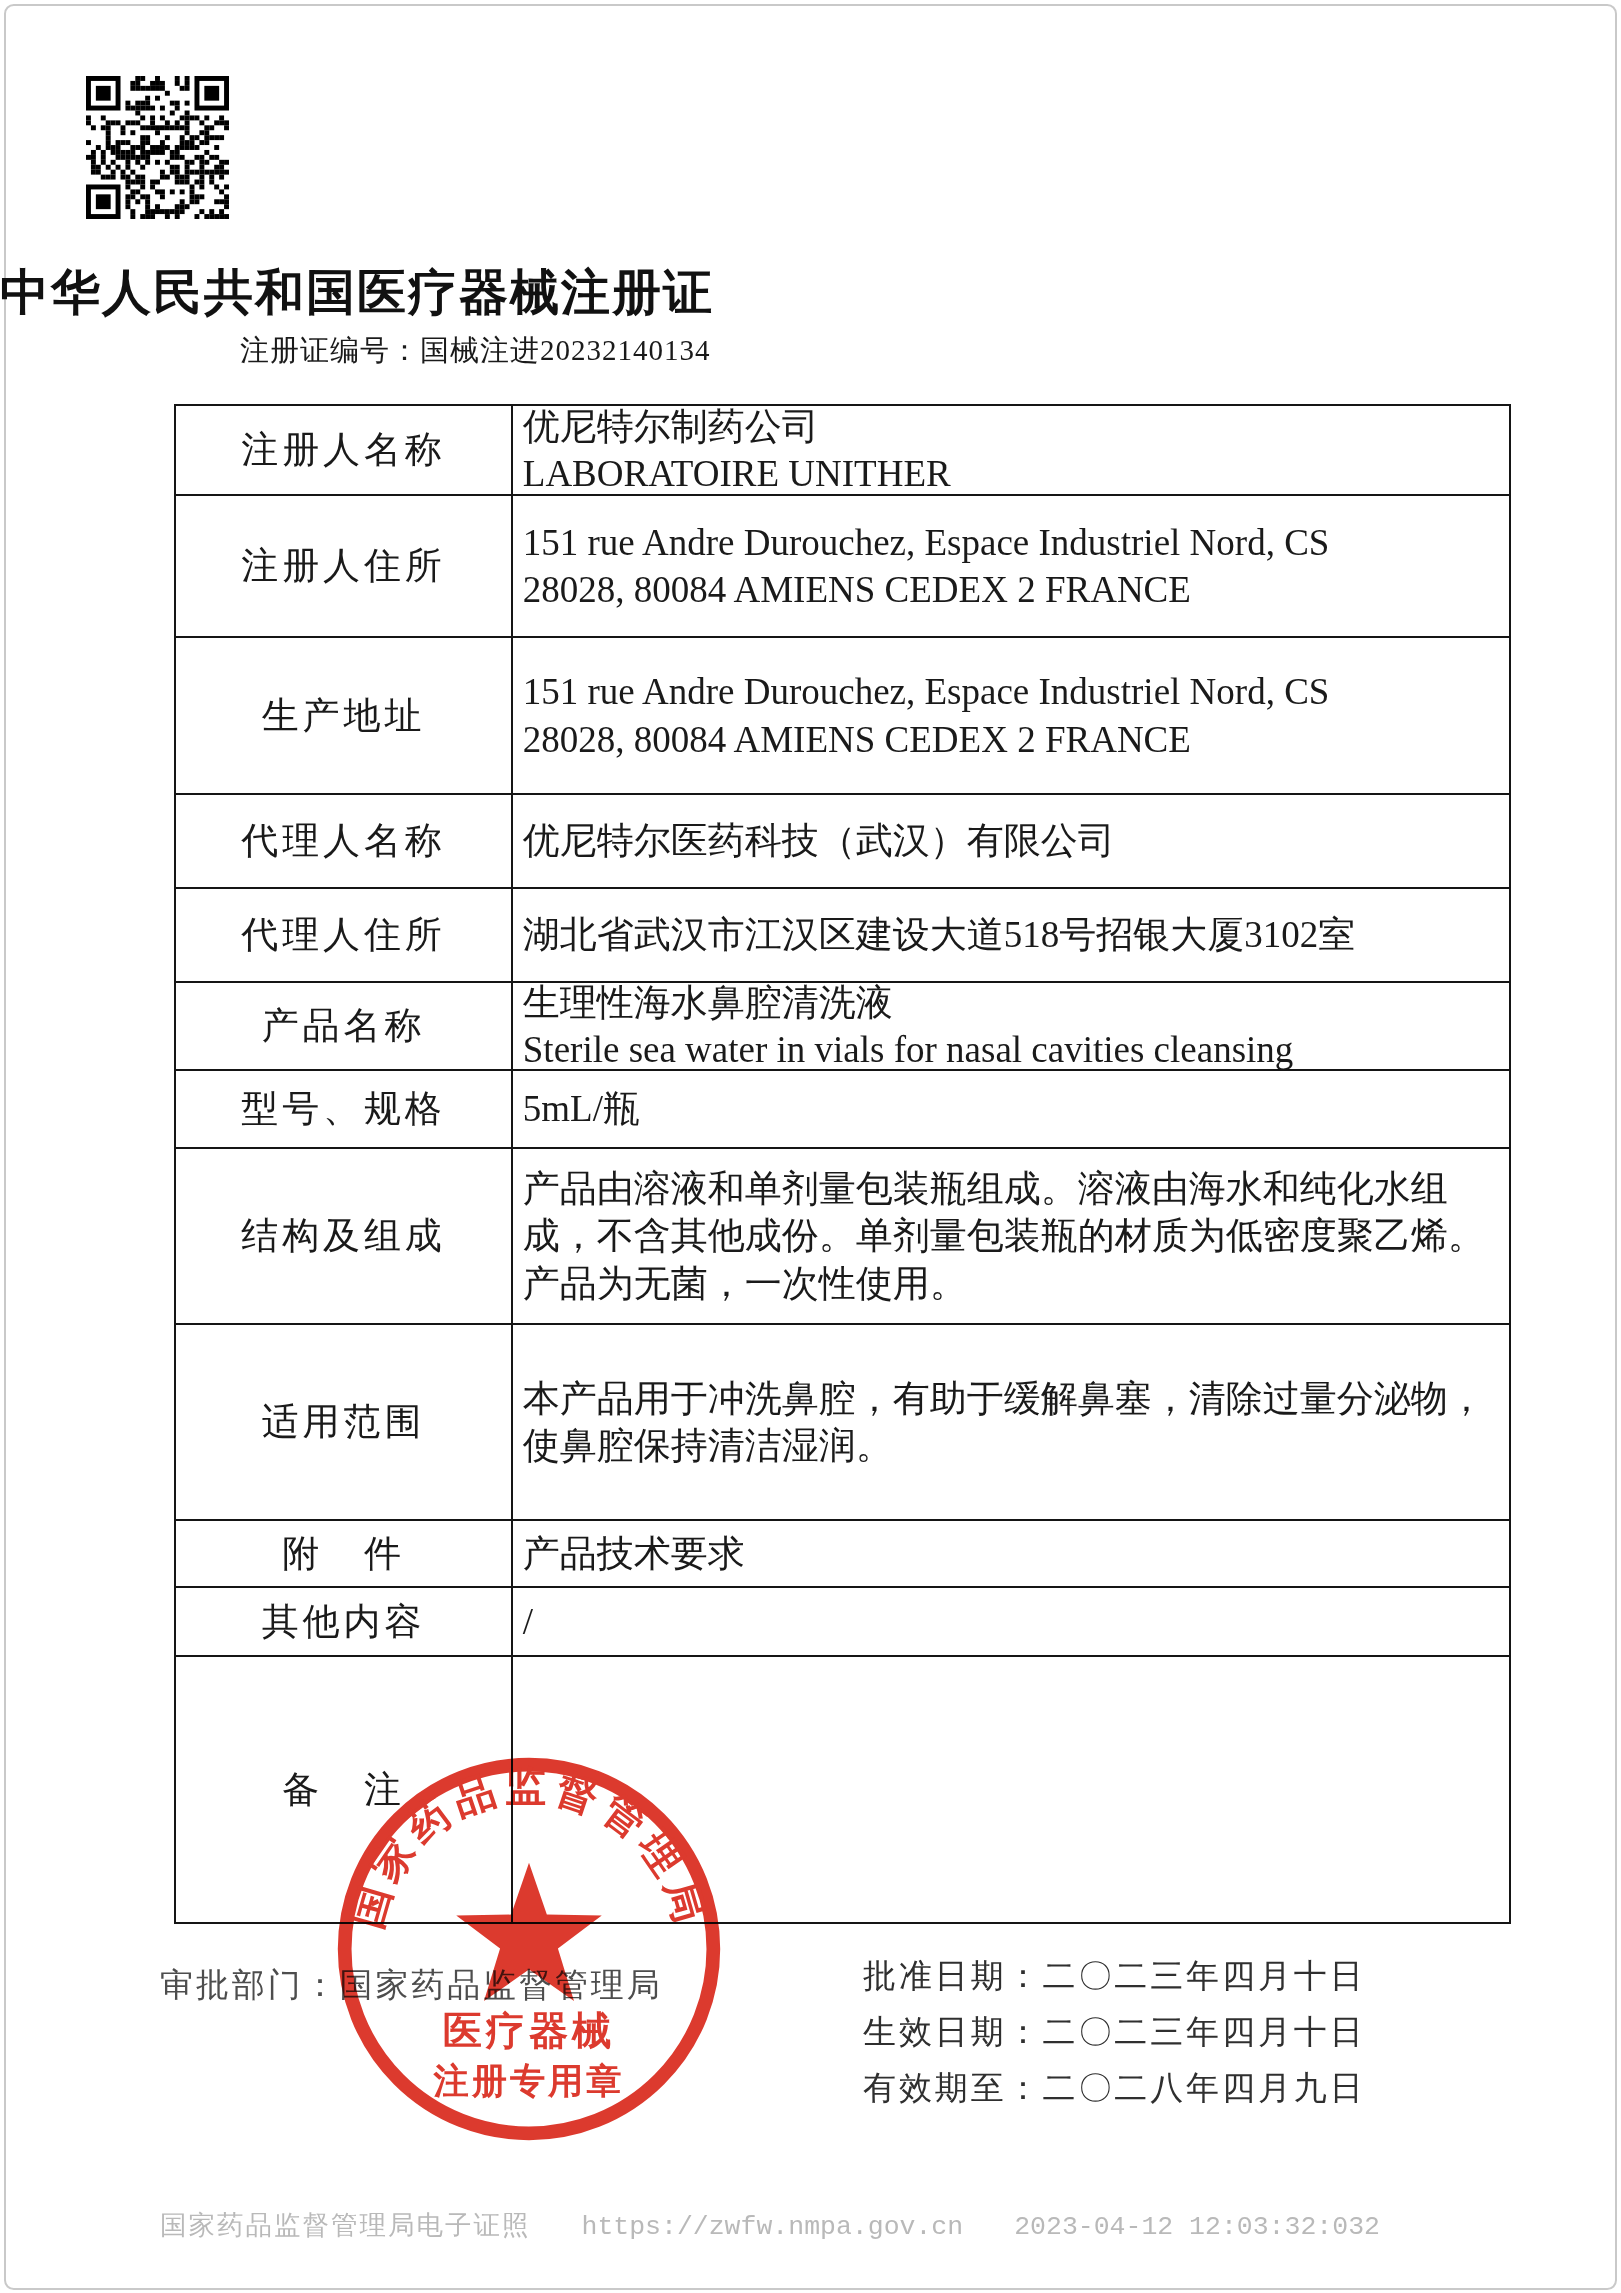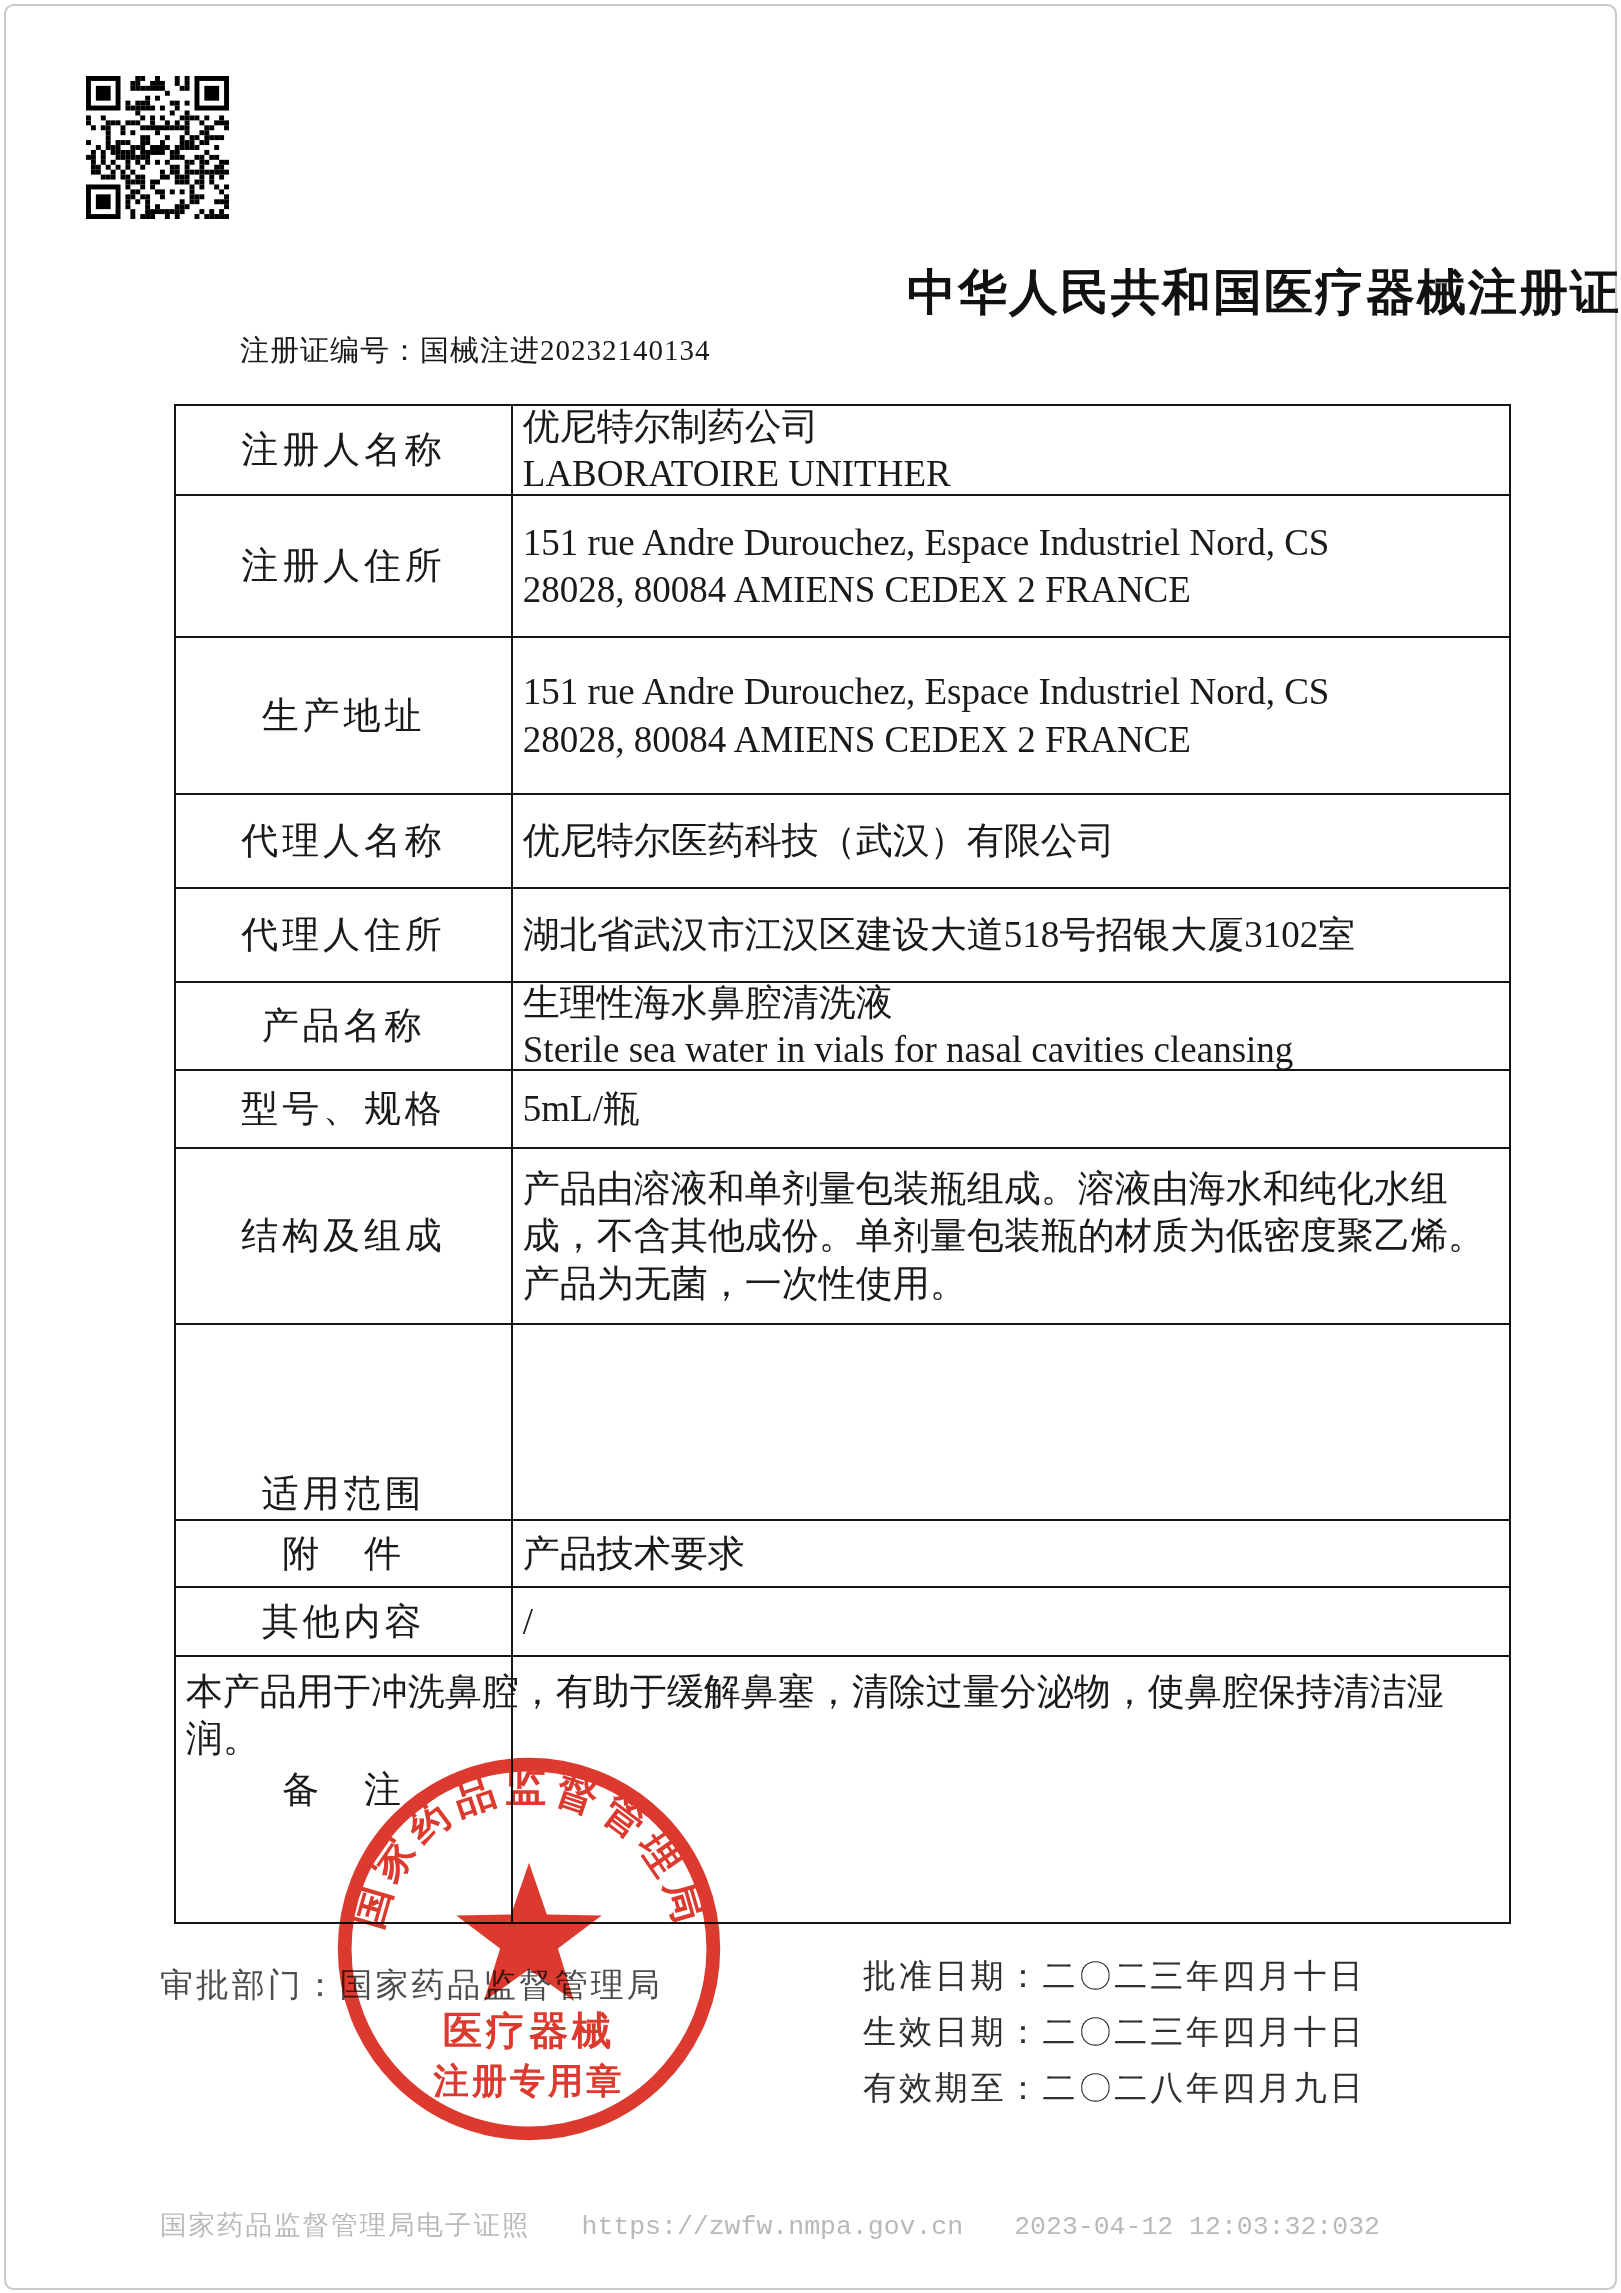--- a/index.html
+++ b/index.html
@@ -6,21 +6,21 @@
   .page{
     position:relative;width:1621px;height:2294px;background:#ffffff;
     font-family:"Liberation Serif","DejaVu Serif",serif;color:#1a1a1a;overflow:hidden;
   }
   .page-frame{
     position:absolute;left:3.9px;top:3.9px;right:3.9px;bottom:3.9px;
     border:2px solid #c9c9c9;border-radius:9.8px;pointer-events:none;
   }
   .qr{position:absolute;left:86px;top:74px;width:143px;height:147px;}
   .title{
-    position:absolute;left:0;top:260px;width:1621px;text-align:right;
+    position:absolute;left:0;top:260px;width:1621px;text-align:left;
     font-family:"Liberation Sans","DejaVu Sans",sans-serif;font-weight:bold;
     font-size:49px;letter-spacing:2px;color:#111;
   }
   .certline{
     position:absolute;left:240px;top:331px;font-size:29px;color:#1a1a1a;letter-spacing:1px;
   }
   .regtable{
     position:absolute;left:174px;top:404px;width:1337px;
     border:2.9px solid #151515;box-sizing:border-box;
   }
@@ -31,21 +31,21 @@
     display:flex;align-items:center;justify-content:center;
     font-size:37px;letter-spacing:3.9px;text-align:center;
   }
   .tvalue{
     flex:1;display:flex;align-items:center;box-sizing:border-box;
     padding:5.9px 11.8px 5.9px 9.8px;
   }
   .tvalue > div{font-size:37px;line-height:1.28;white-space:pre-line;word-break:break-word;}
   .r0{height:90px;}.r1{height:142px;}.r2{height:157px;}.r3{height:94px;}
   .r4{height:94px;}.r5{height:88px;}.r6{height:78px;}.r7{height:176px;}
-  .r8{height:196px;flex-direction:column;}.r9{height:67px;}.r10{height:69px;}.r11{height:265px;border-bottom:none;}
+  .r8{height:196px;}.r9{height:67px;}.r10{height:69px;}.r11{height:265px;border-bottom:none;}
   .bottom-info{letter-spacing:2.9px;}
   .dept{
     position:absolute;left:160px;top:1963px;font-size:33px;color:#4d4d4d;
   }
   .dates{
     position:absolute;left:863px;top:1953px;font-size:33px;color:#2f2f2f;
   }
   .date-line{height:56px;line-height:47px;white-space:nowrap;}
   .stamp{
     position:absolute;left:328px;top:1748px;width:402px;height:402px;

